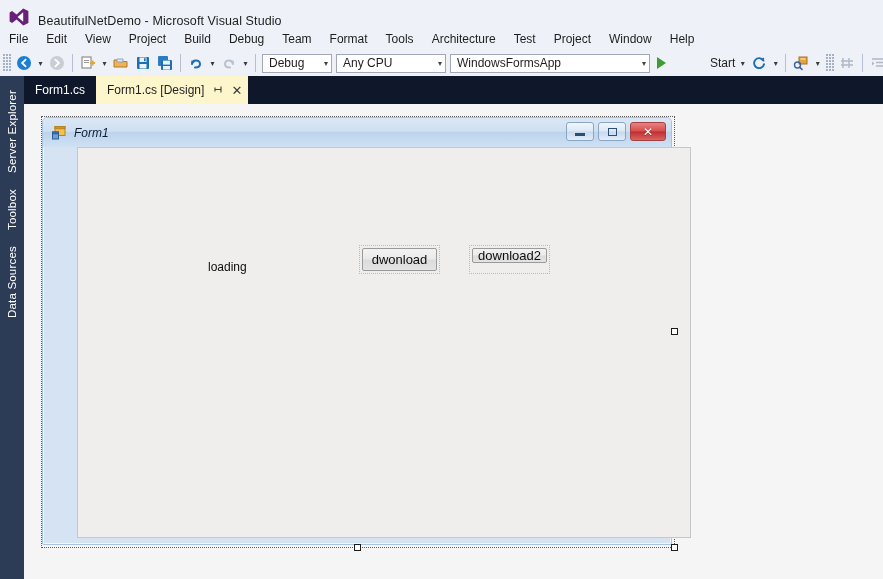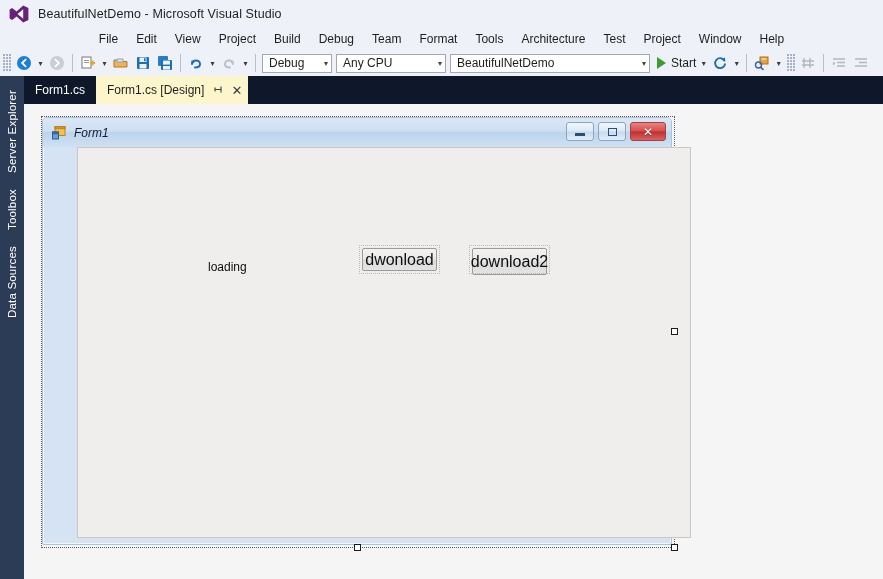--- a/index.html
+++ b/index.html
@@ -22,21 +22,21 @@
     background: #eef1f8;
   }
 
   
   .titlebar {
     position: absolute;
     left: 0; top: 0;
     width: 883px; height: 28px;
     background: #eef1f8;
     display: flex;
-    align-items: center;
+    align-items: flex-end;
   }
   .vs-logo {
     width: 22px; height: 22px;
     margin-left: 8px; margin-right: 8px;
     position: relative;
     flex: none;
   }
   .app-title {
     font-size: 12.5px;
     color: #1e1e1e;
@@ -46,21 +46,20 @@
 
   
   .menubar {
     position: absolute;
     left: 0; top: 28px;
     width: 883px; height: 22px;
     background: #eef1f8;
     display: flex;
     align-items: center;
     box-sizing: border-box;
-    justify-content: center;
   }
   .menu-item {
     font-size: 12px;
     color: #1e1e1e;
     padding: 3px 9px 4px 9px;
     white-space: nowrap;
     cursor: default;
   }
 
   
@@ -114,20 +113,21 @@
     flex: none;
     margin: 0 2px;
   }
   .tb-combo .caret { font-size: 8px; color: #444; padding-left:4px; }
   .tb-start {
     display: flex;
     align-items: center;
     flex: none;
     padding: 0 2px;
     height: 22px;
+    gap: 39px;
   }
   .tb-start .play {
     width: 0; height: 0;
     border-left: 9px solid #3f9c35;
     border-top: 6px solid transparent;
     border-bottom: 6px solid transparent;
     margin: 0 5px 0 3px;
   }
   .tb-start .lbl { font-size: 12px; color:#1e1e1e; }
 
@@ -308,21 +308,21 @@
     position: absolute;
     font-size: 12px;
     color: #0d0d0d;
     white-space: nowrap;
   }
   .wf-button {
     position: absolute;
     background: linear-gradient(to bottom, #f2f2f2 0%, #eaeaea 48%, #dcdcdc 52%, #e3e3e3 100%);
     border: 1px solid #9a9a9a;
     border-radius: 2px;
-    font-size: 16px;
+    font-size: 13px;
     color: #0d0d0d;
     display: flex;
     align-items: center;
     justify-content: center;
     box-sizing: border-box;
     cursor: default;
   }
   
   .ctl-sel {
     position: absolute;
@@ -444,21 +444,21 @@
 
     <div class="tb-combo" style="width:70px;">
       <span>Debug</span>
       <span class="caret">▾</span>
     </div>
     <div class="tb-combo" style="width:110px;">
       <span>Any CPU</span>
       <span class="caret">▾</span>
     </div>
     <div class="tb-combo" style="width:200px;">
-      <span>BeautifulNetDemo</span>
+      <span>WindowsFormsApp</span>
       <span class="caret">▾</span>
     </div>
 
     <div class="tb-start">
       <div class="play"></div>
       <div class="lbl">Start</div>
     </div>
     <div class="tb-arrow">▾</div>
 
     <div class="tb-btn">
@@ -563,21 +563,21 @@
           </div>
         </div>
 
         <div class="form-client">
 
           <div class="wf-label" style="left:130px; top:112px;">loading</div>
 
           <div class="wf-button" style="left:284px; top:100px; width:75px; height:23px;">dwonload</div>
           <div class="ctl-sel" style="left:281px; top:97px; width:81px; height:29px;"></div>
 
-          <div class="wf-button" style="left:394px; top:100px; width:75px; height:27px;">download2</div>
+          <div class="wf-button" style="left:394px; top:100px; width:75px; height:15px;">download2</div>
           <div class="ctl-sel" style="left:391px; top:97px; width:81px; height:29px;"></div>
 
         </div>
       </div>
 
       <div class="grip" style="left:629px;  top:211px;"></div>
       <div class="grip" style="left:312px;  top:427px;"></div>
       <div class="grip" style="left:629px;  top:427px;"></div>
     </div>
 

